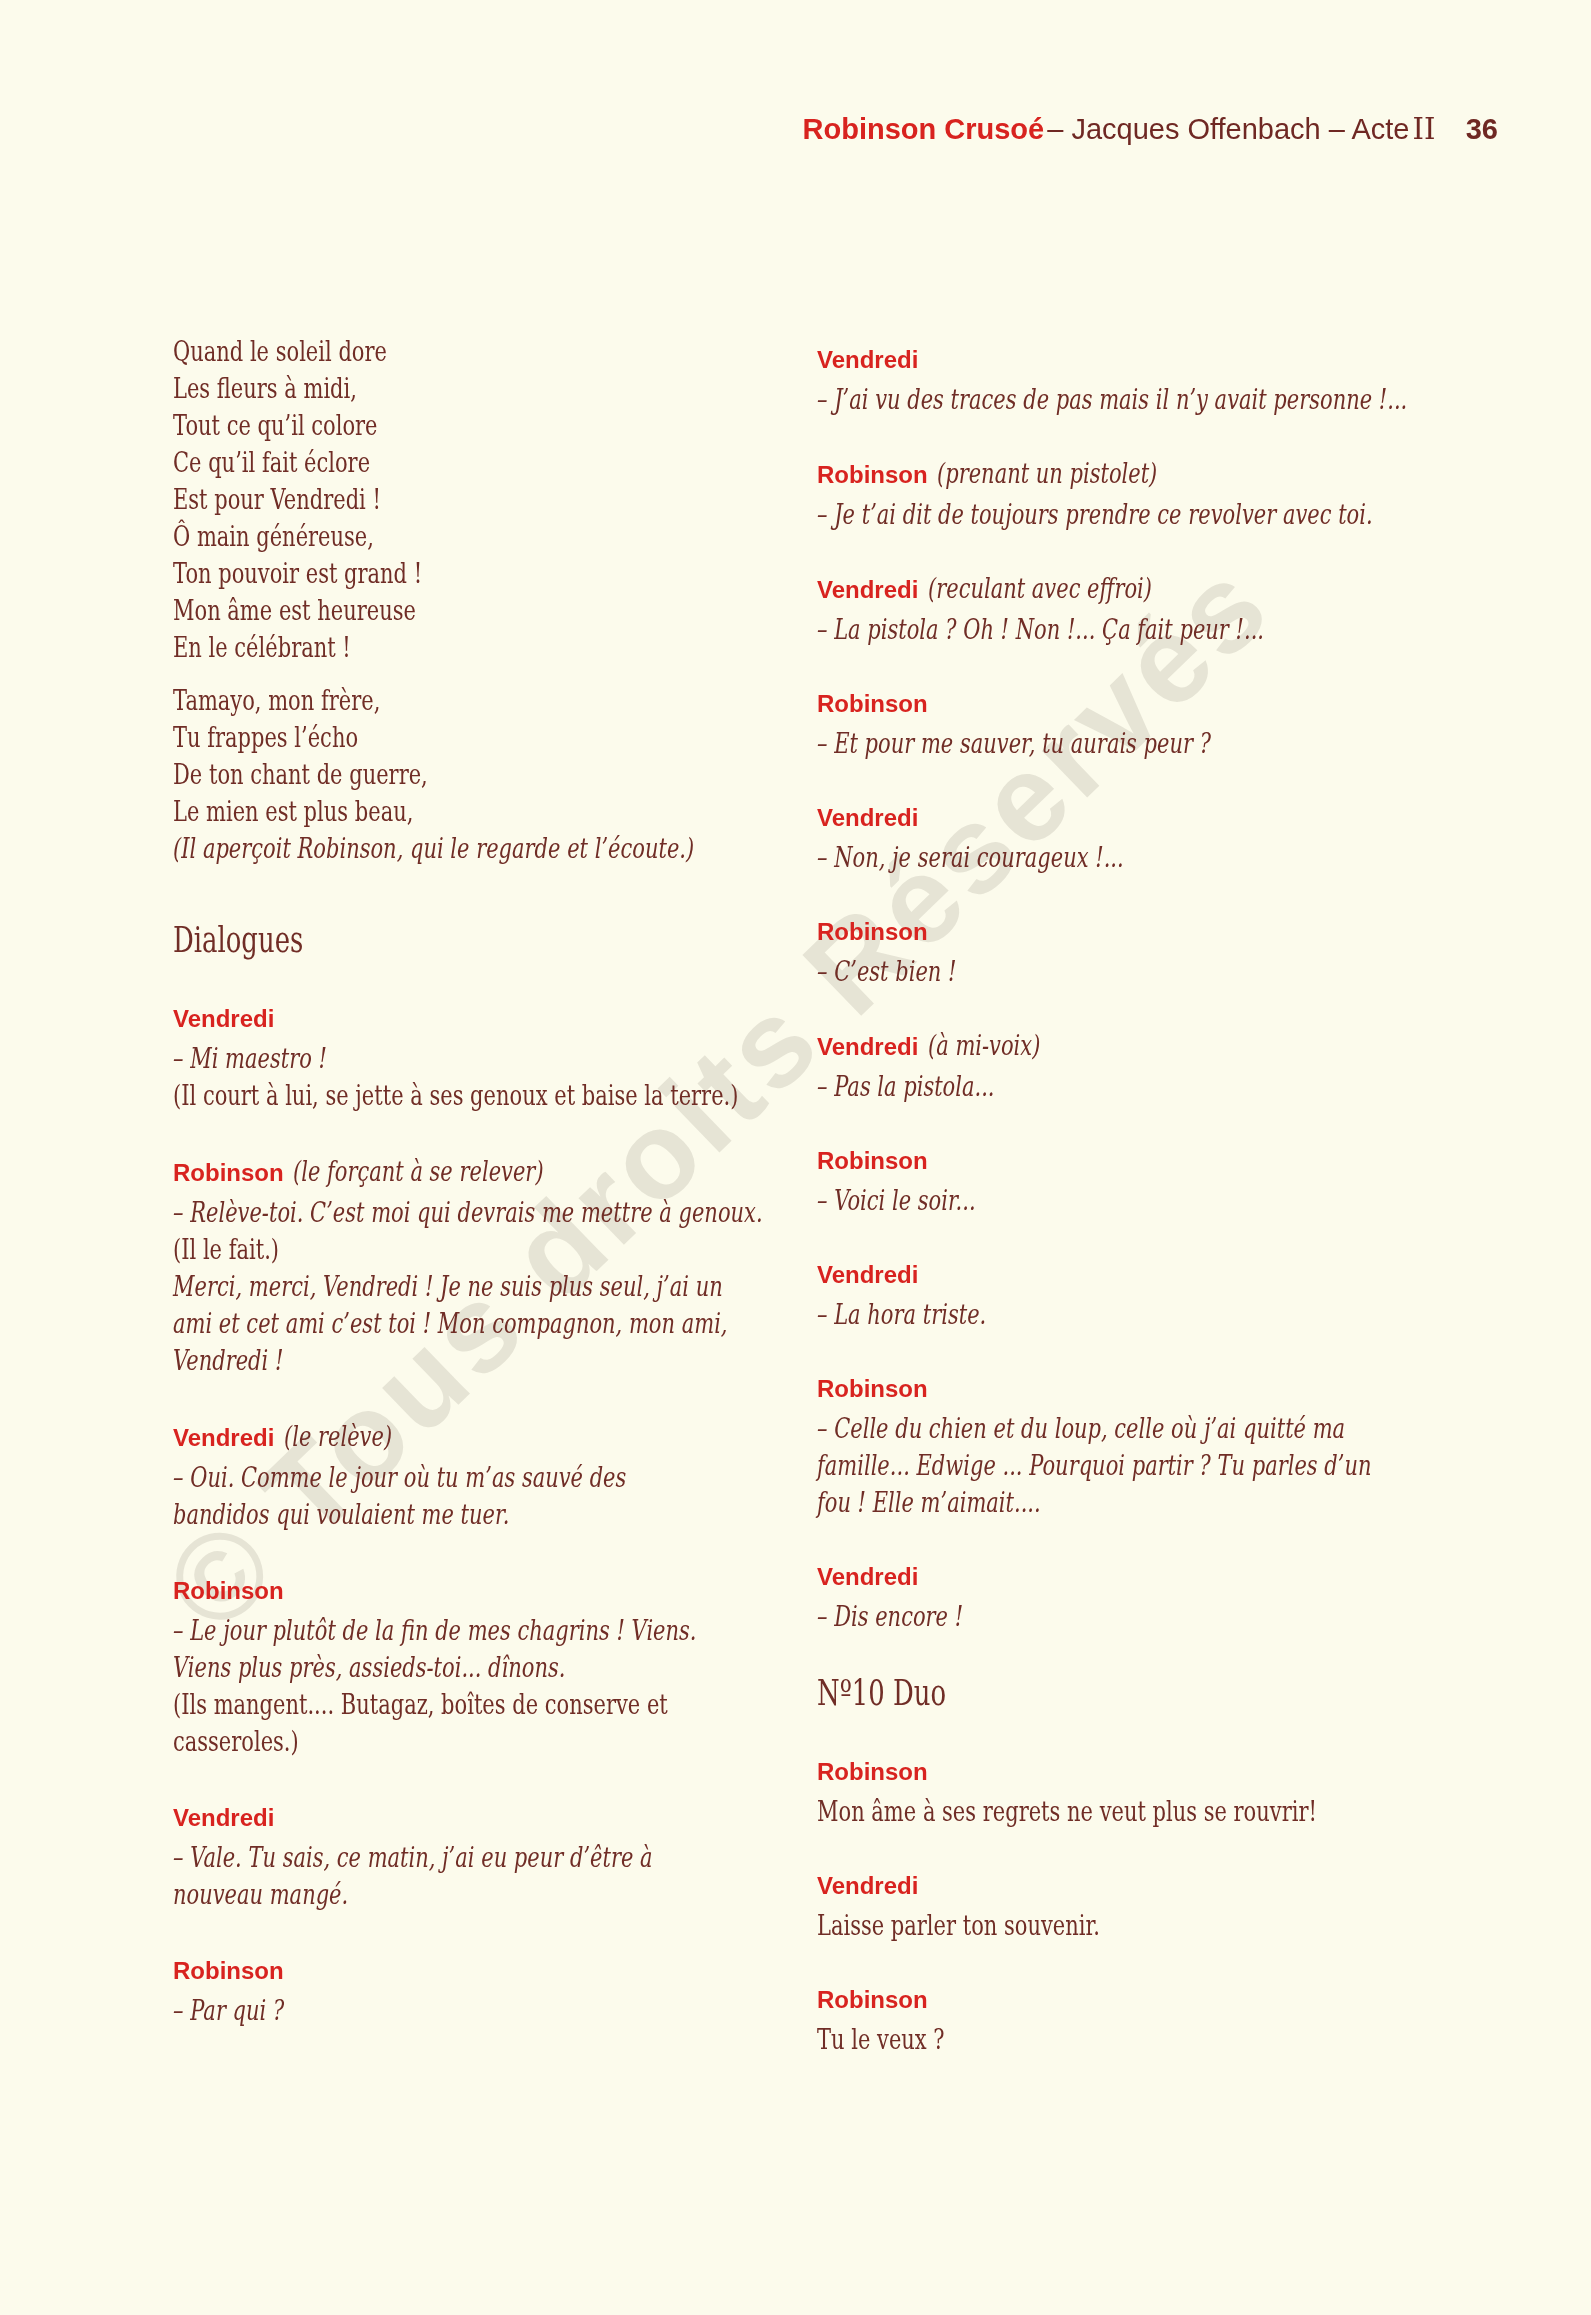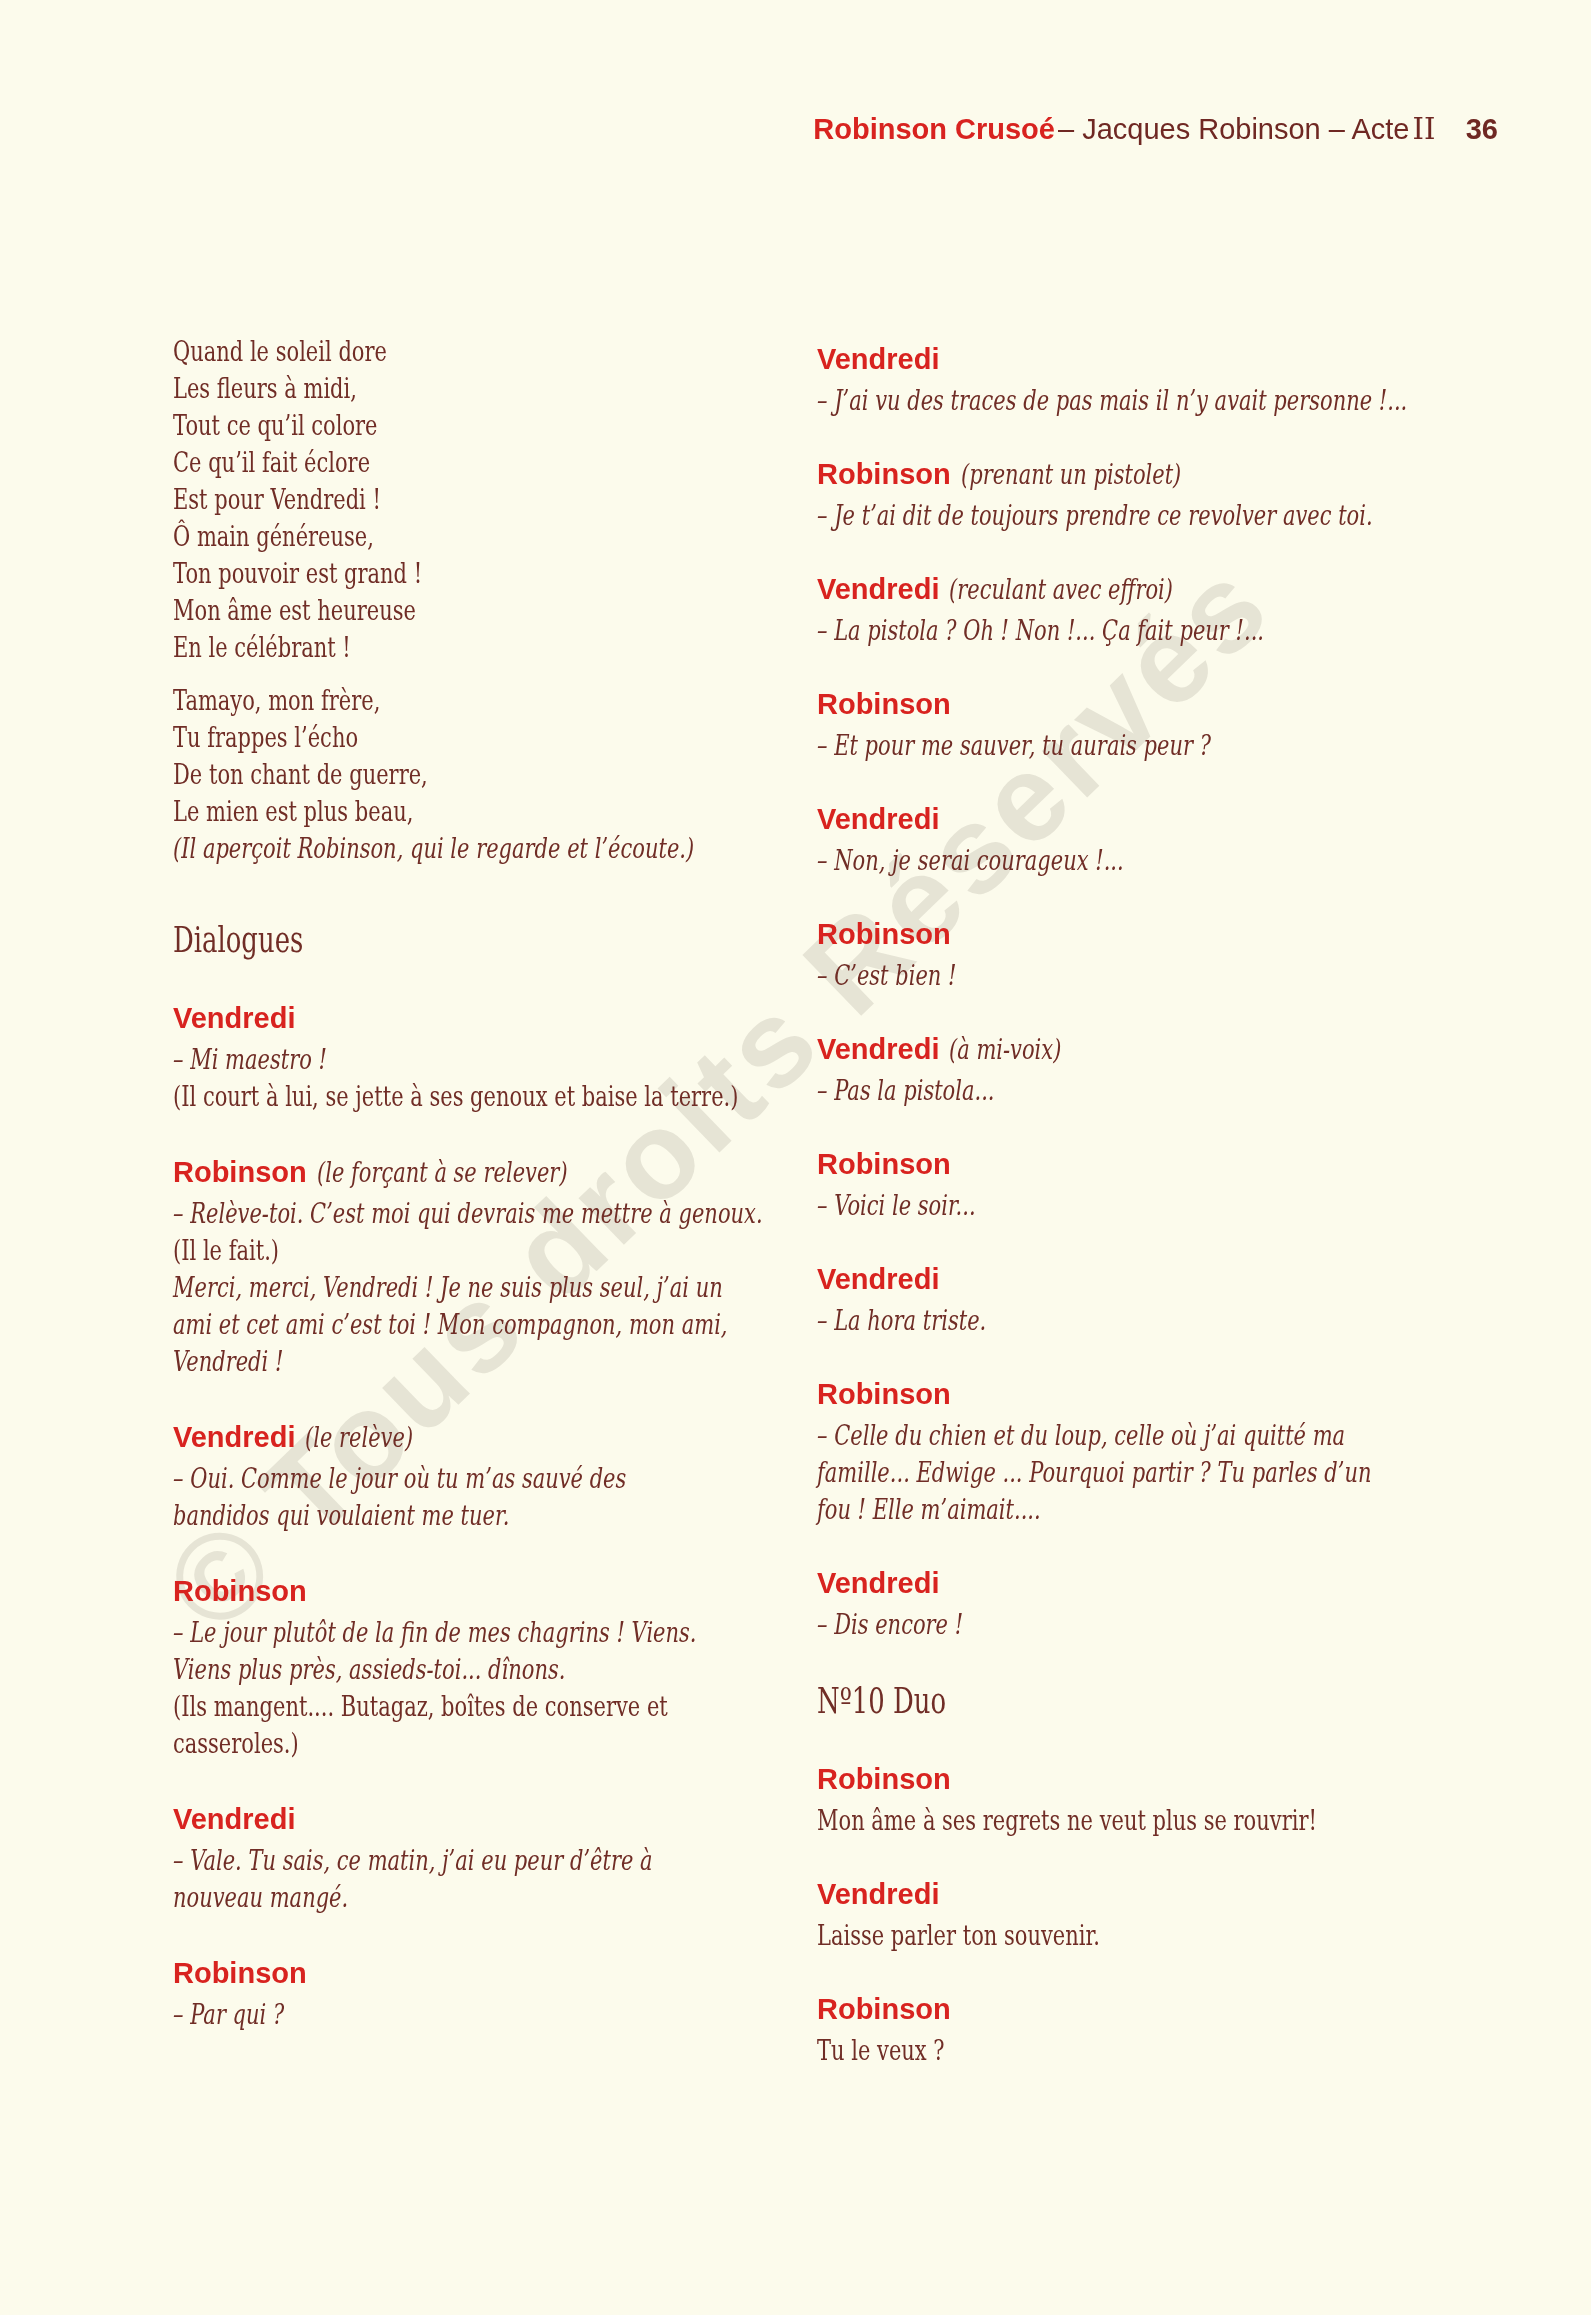--- a/index.html
+++ b/index.html
@@ -67,21 +67,21 @@
 
   .poem-block   { margin-bottom: 16px; }
   .poem-block + .poem-block { margin-bottom: 52px; }
   .speech-block { margin-bottom: 39px; }
   .column-right .speech-block { margin-bottom: 37px; }
 
   .speaker-line { line-height: 37px; white-space: nowrap; }
   .speaker-name {
     font-family: "Liberation Sans", sans-serif;
     font-weight: 700;
-    font-size: 29px;
+    font-size: 24px;
     color: #d8231f;
   }
   .stage-direction {
     display: inline-block;
     font-style: italic;
     font-size: 28px;
     transform: scaleX(0.75);
     transform-origin: 0 50%;
     margin-left: 9.8px;
     color: #702d26;
@@ -98,21 +98,21 @@
 </style>
 </head>
 <body>
 
 <div class="page">
 
   <div class="watermark">© Tous droits Réservés</div>
 
   <header class="page-header">
     <span class="ht-red">Robinson Crusoé</span>
-    <span class="ht-dark">– Jacques Robinson – Acte</span>
+    <span class="ht-dark">– Jacques Offenbach – Acte</span>
     <span class="ht-dark ht-serif">II</span>
     <span class="page-number">36</span>
   </header>
 
   <main class="column column-left" id="col-left">
       <div class="poem-block">
         <div class="line">Quand le soleil dore</div>
         <div class="line">Les fleurs à midi,</div>
         <div class="line">Tout ce qu’il colore</div>
         <div class="line">Ce qu’il fait éclore</div>

